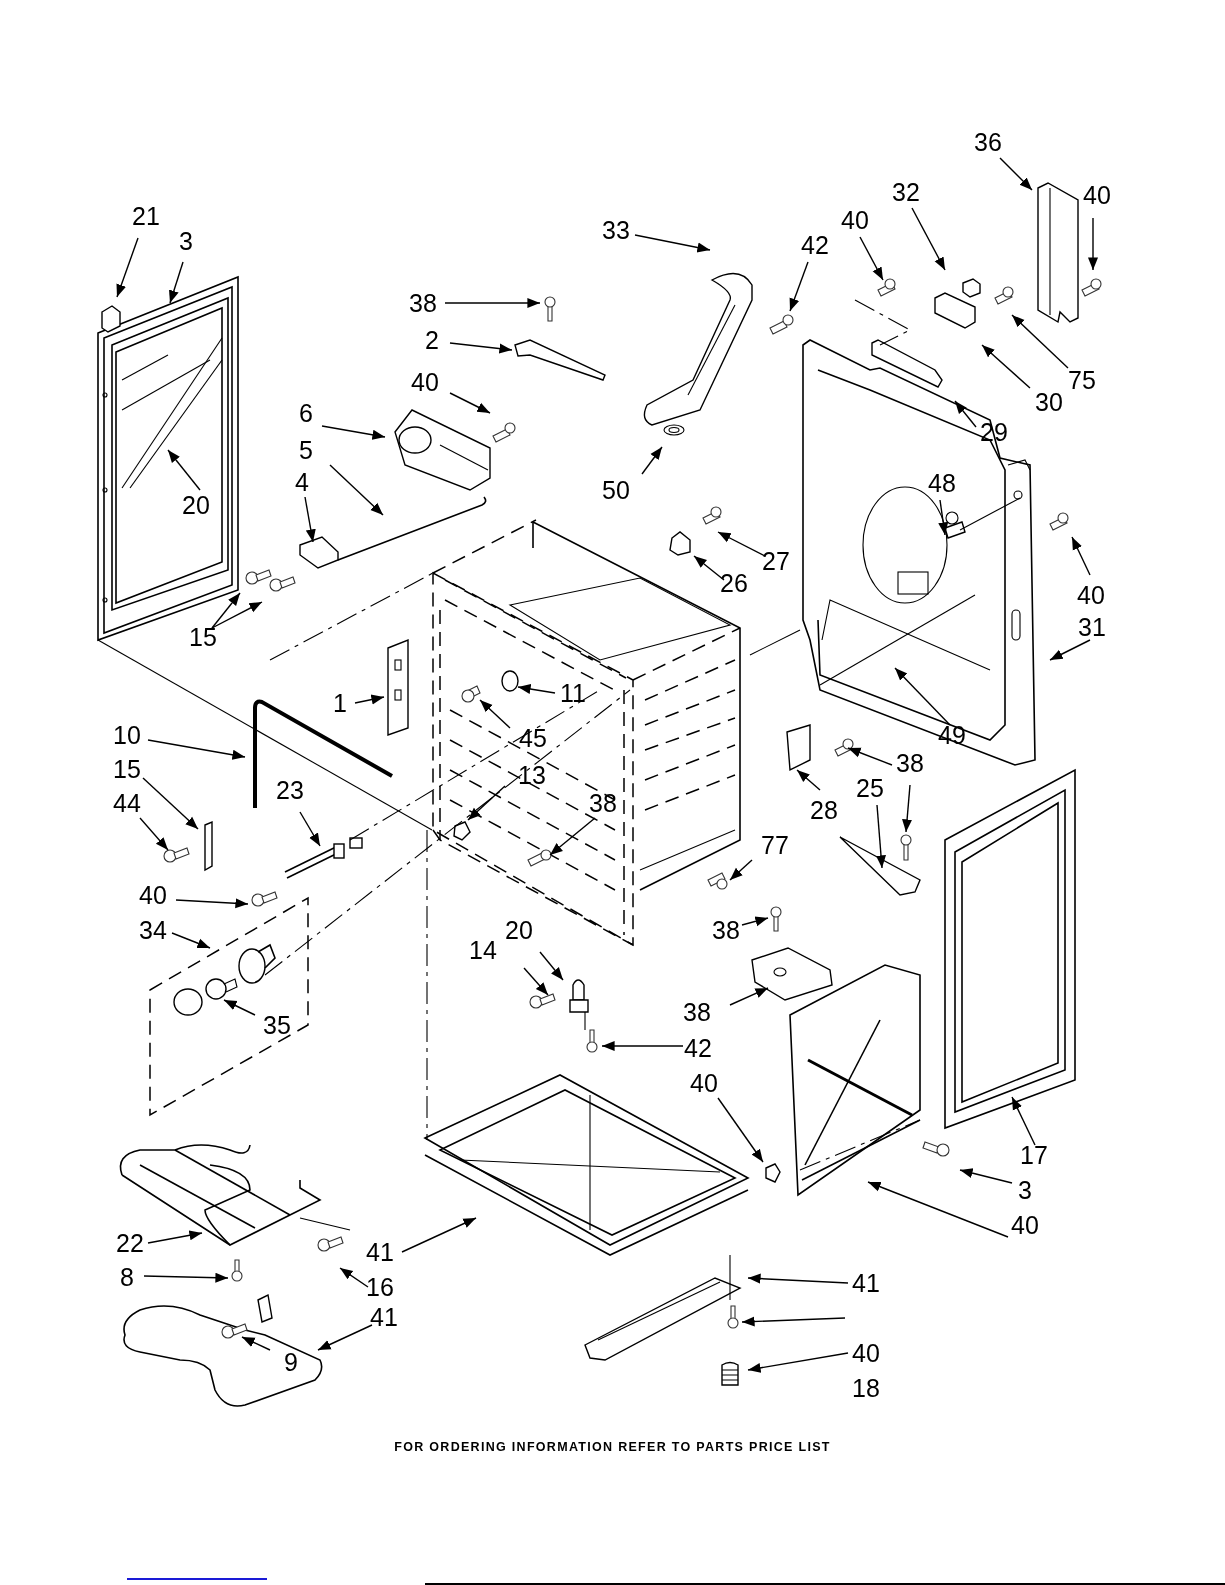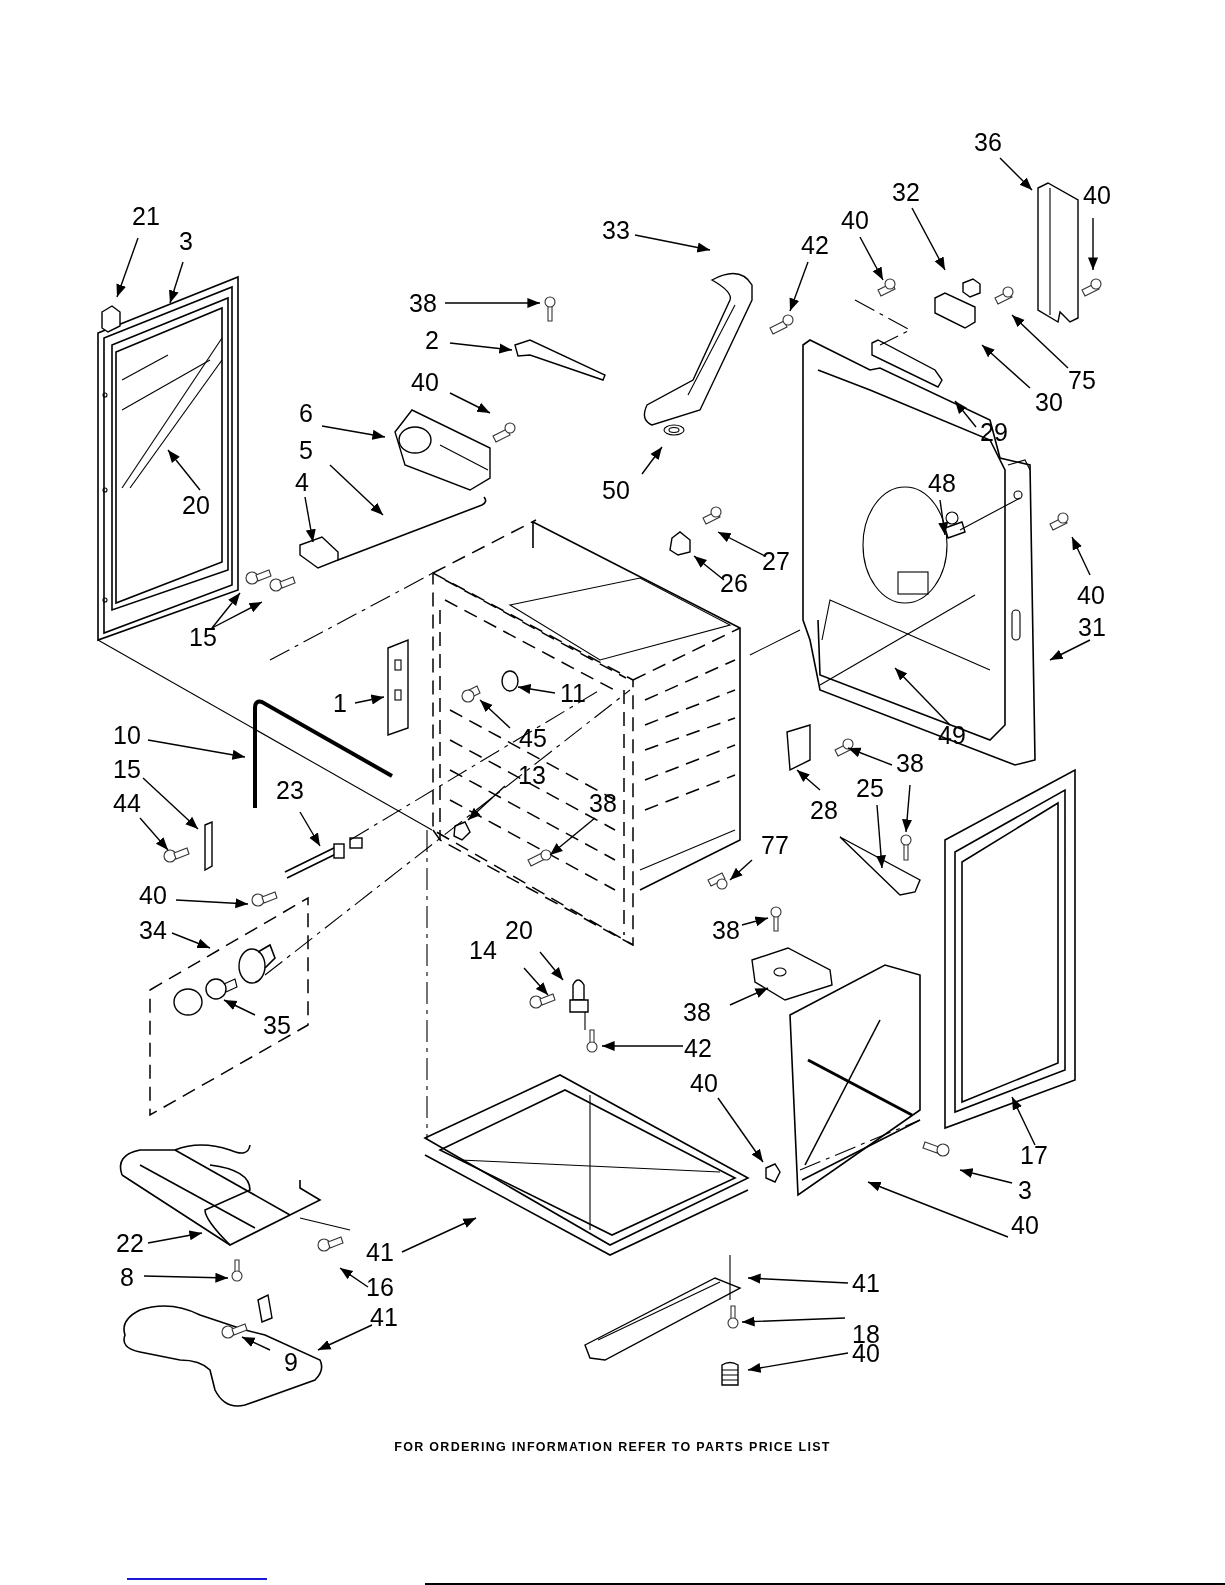--- a/index.html
+++ b/index.html
@@ -474,21 +474,21 @@
   <span class="callout" style="left:1034px;top:1155px">17</span>
   <span class="callout" style="left:1025px;top:1190px">3</span>
   <span class="callout" style="left:1025px;top:1225px">40</span>
   <span class="callout" style="left:130px;top:1243px">22</span>
   <span class="callout" style="left:127px;top:1277px">8</span>
   <span class="callout" style="left:380px;top:1252px">41</span>
   <span class="callout" style="left:380px;top:1287px">16</span>
   <span class="callout" style="left:384px;top:1317px">41</span>
   <span class="callout" style="left:291px;top:1362px">9</span>
   <span class="callout" style="left:866px;top:1283px">41</span>
-  <span class="callout" style="left:866px;top:1334px">18</span>
+  <span class="callout" style="left:866px;top:1388px">18</span>
   <span class="callout" style="left:866px;top:1353px">40</span>
 </div>
 
 <div class="footer">FOR ORDERING INFORMATION REFER TO PARTS PRICE LIST</div>
 
 <div class="bottom-strip">
   <div class="link"></div>
   <div class="rule"></div>
 </div>
 

